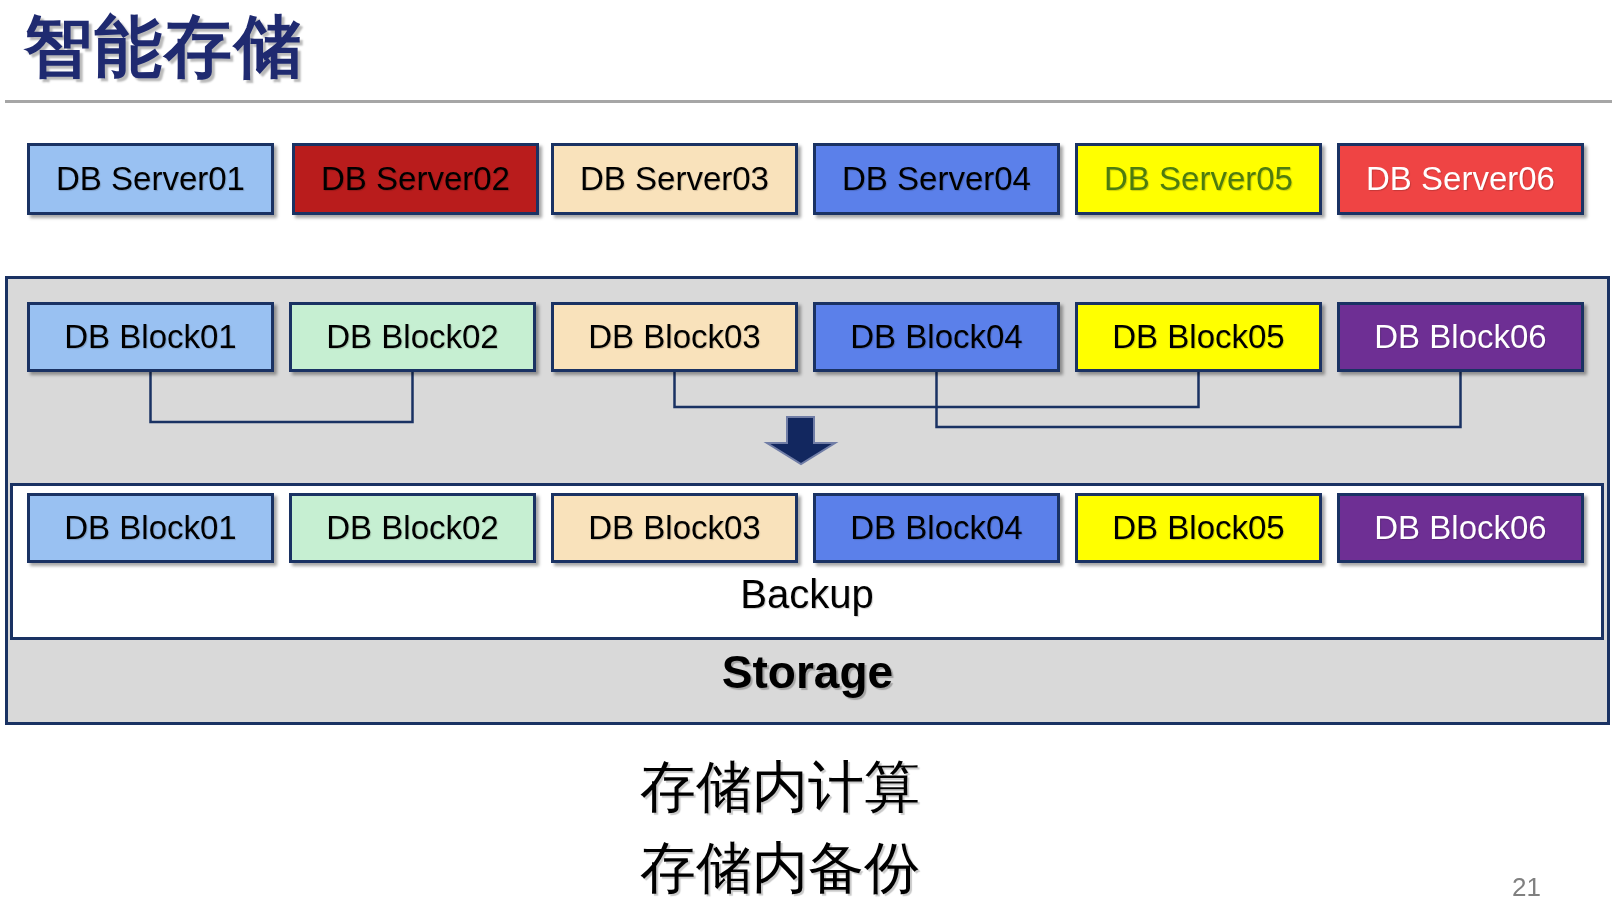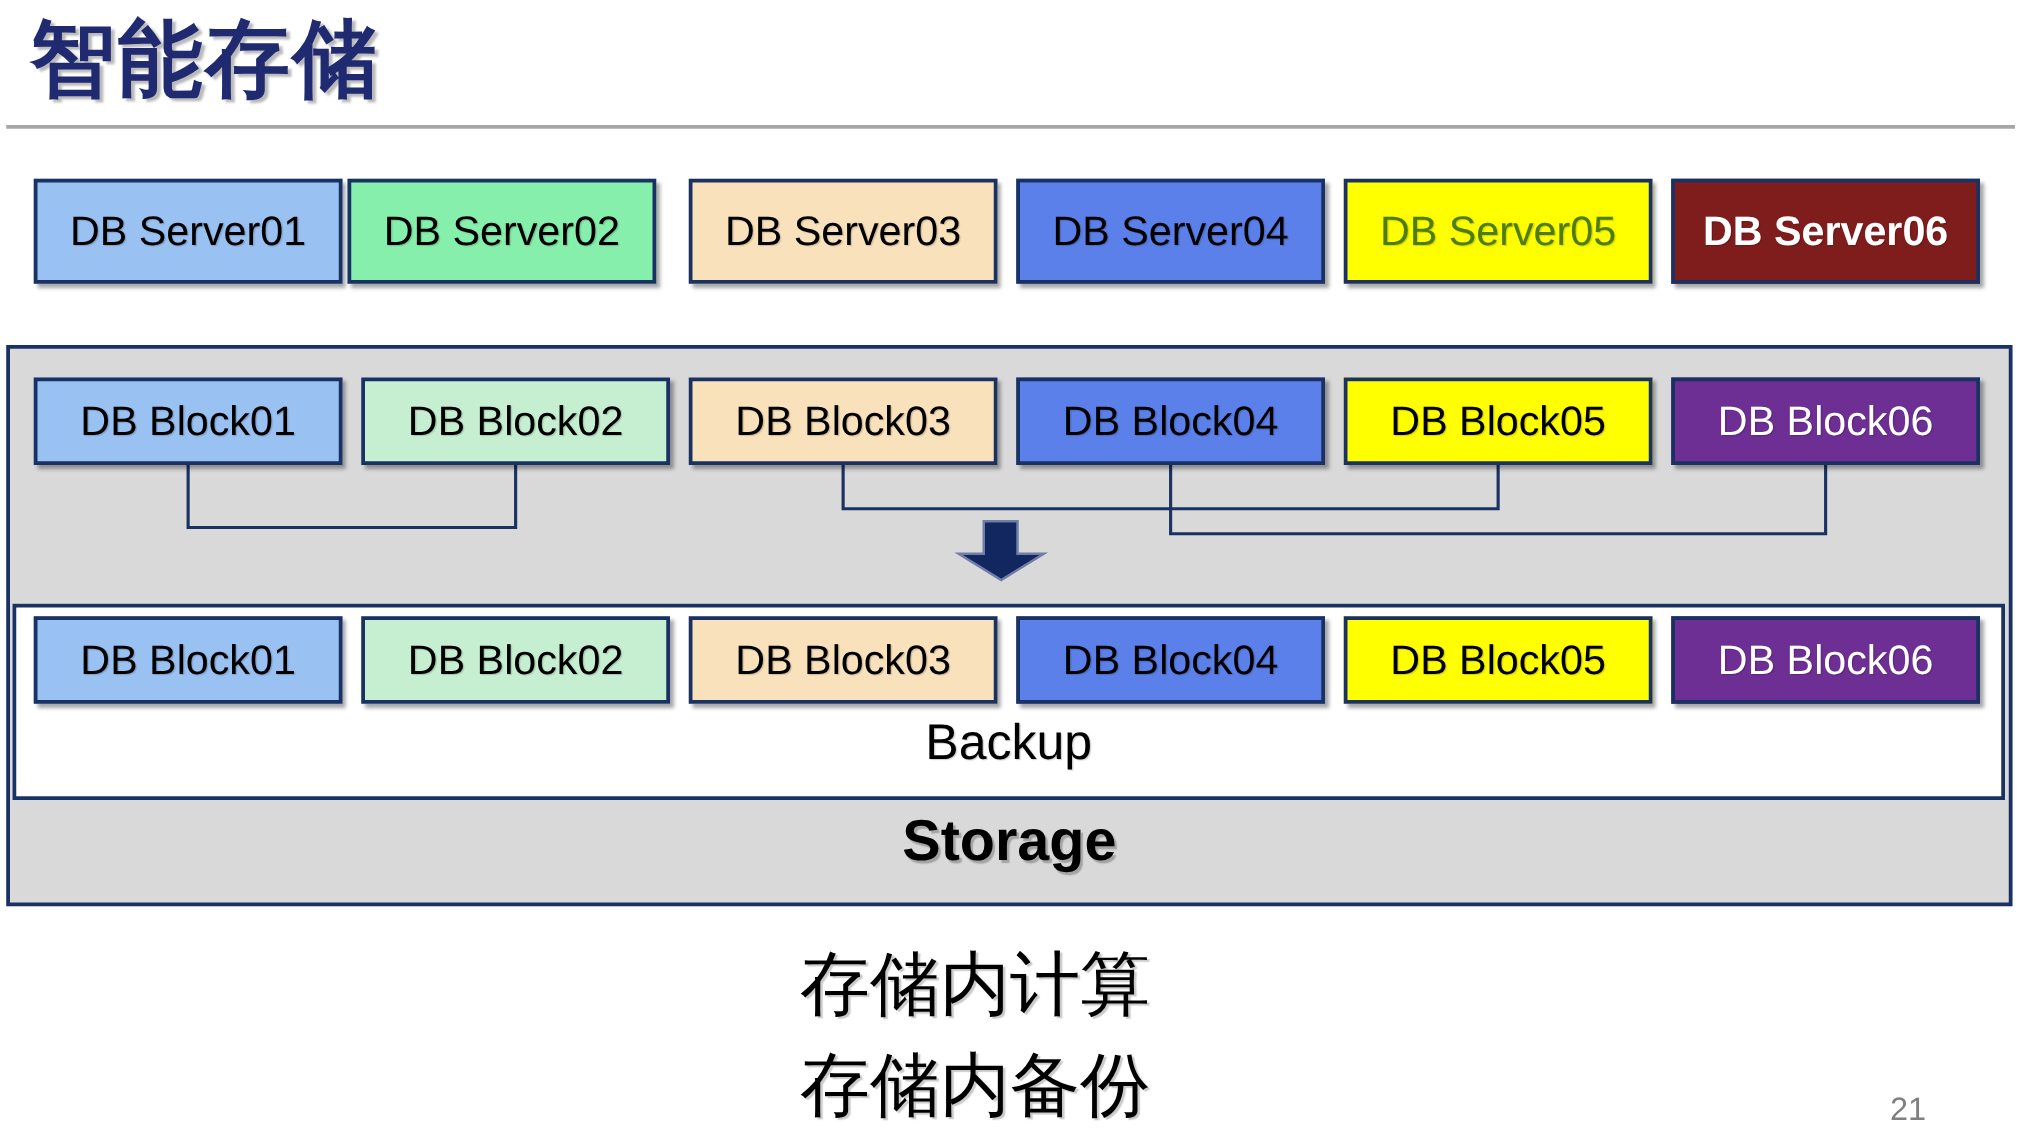--- a/index.html
+++ b/index.html
@@ -15,21 +15,21 @@
     font-size:68px;font-weight:700;color:#1F2A70;
     letter-spacing:2px;
     text-shadow:3px 3px 2px #b9b9b9;
     margin:0;
   }
   #title-divider{
     position:absolute;left:5px;top:100px;width:1607px;height:3px;
     background:#A6A6A6;
   }
   .row-mount{position:absolute;left:0;width:1620px;z-index:2;}
-  #server-row{top:143px;height:84px;}
+  #server-row{top:143px;height:72px;}
   #upper-block-row{top:302px;height:70px;}
   #lower-block-row{top:493px;height:70px;}
   .box{
     position:absolute;top:0;height:100%;width:247px;
     box-sizing:border-box;
     border:3px solid #1A3263;
     display:flex;align-items:center;justify-content:center;
     font-size:33px;color:#000;
     box-shadow:3px 3px 3px rgba(0,0,0,0.35);
     text-shadow:1px 1px 1px rgba(0,0,0,0.18);
@@ -76,25 +76,25 @@
   }
 </style>
 </head>
 <body>
 
 <h1 id="slide-title">智能存储</h1>
 <div id="title-divider"></div>
 
 <div id="server-row" class="row-mount">
     <div class="box" style="left: 27px; background: rgb(153, 193, 242); color: rgb(0, 0, 0);">DB Server01</div>
-    <div class="box" style="left: 278px; background: #86efac; color: rgb(0, 0, 0);">DB Server02</div>
+    <div class="box" style="left: 292px; background: #b91c1c; color: rgb(0, 0, 0);">DB Server02</div>
     <div class="box" style="left: 551px; background: rgb(249, 226, 187); color: rgb(0, 0, 0);">DB Server03</div>
     <div class="box" style="left: 813px; background: rgb(91, 128, 234); color: rgb(0, 0, 0);">DB Server04</div>
     <div class="box" style="left: 1075px; background: rgb(255, 255, 0); color: #4d7c0f;">DB Server05</div>
-    <div class="box" style="left: 1337px; background: #7f1d1d; color: rgb(255, 255, 255); font-weight: bold;">DB Server06</div>
+    <div class="box" style="left: 1337px; background: #ef4444; color: rgb(255, 255, 255);">DB Server06</div>
   </div>
 
 <div id="storage-container"></div>
 
 <svg id="connector-layer" viewBox="0 0 1620 910" xmlns="http://www.w3.org/2000/svg">
   <g id="connector-group">
       <polyline points="150.5,372 150.5,422 412.5,422 412.5,372" fill="none" stroke="#1A3263" stroke-width="2.5"></polyline>
       <polyline points="674.5,372 674.5,407 1198.5,407 1198.5,372" fill="none" stroke="#1A3263" stroke-width="2.5"></polyline>
       <polyline points="936.5,372 936.5,427 1460.5,427 1460.5,372" fill="none" stroke="#1A3263" stroke-width="2.5"></polyline>
     </g>

